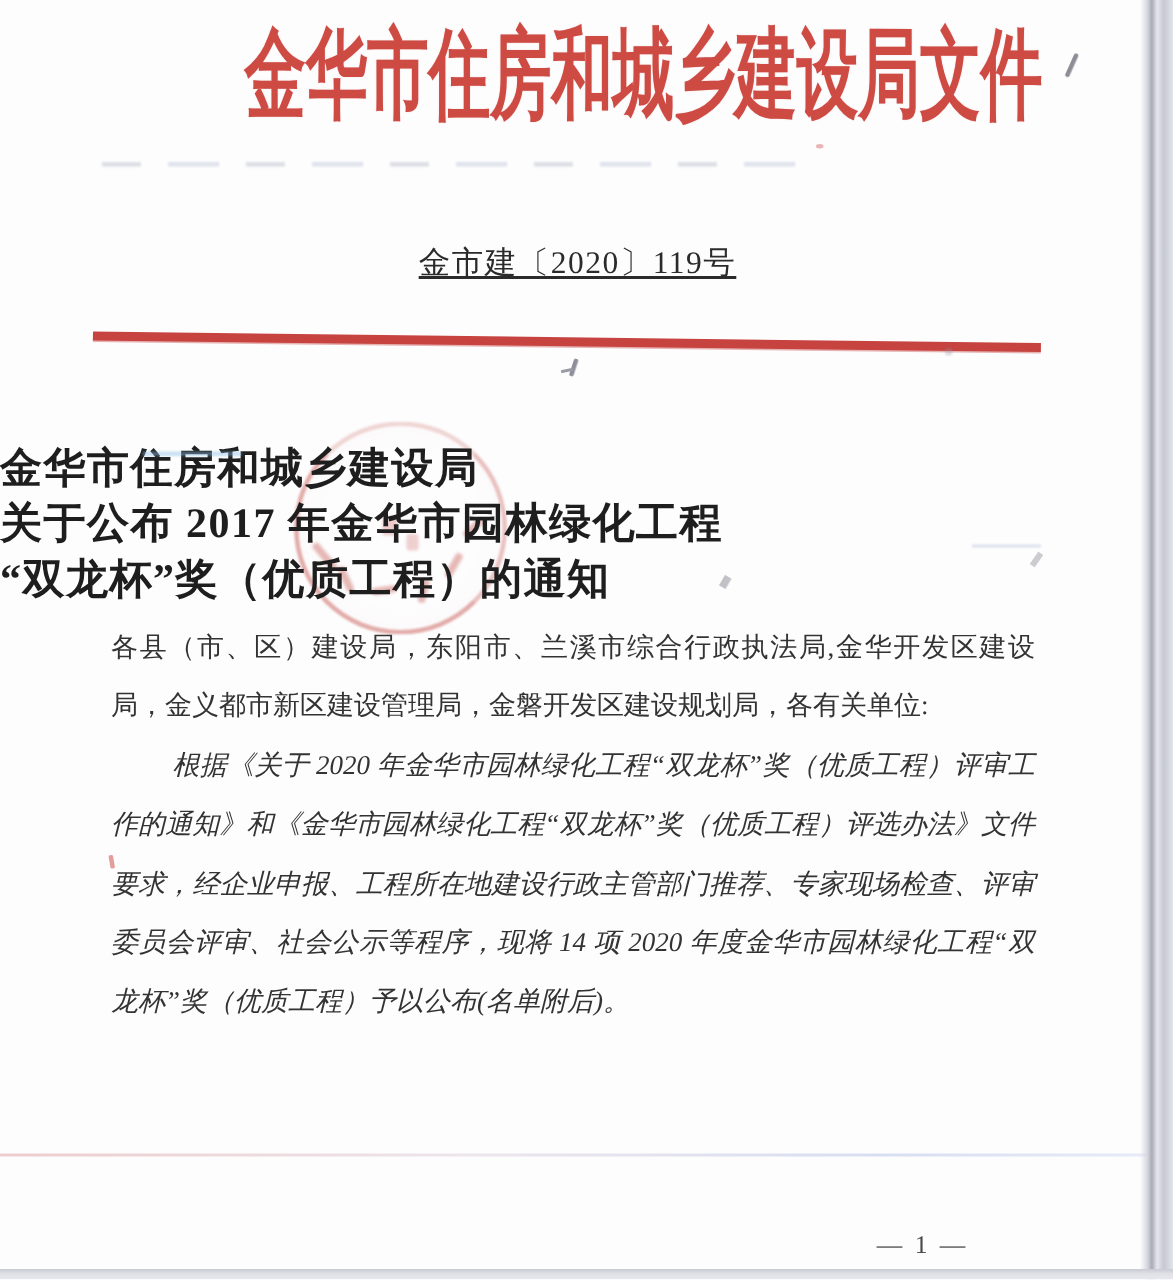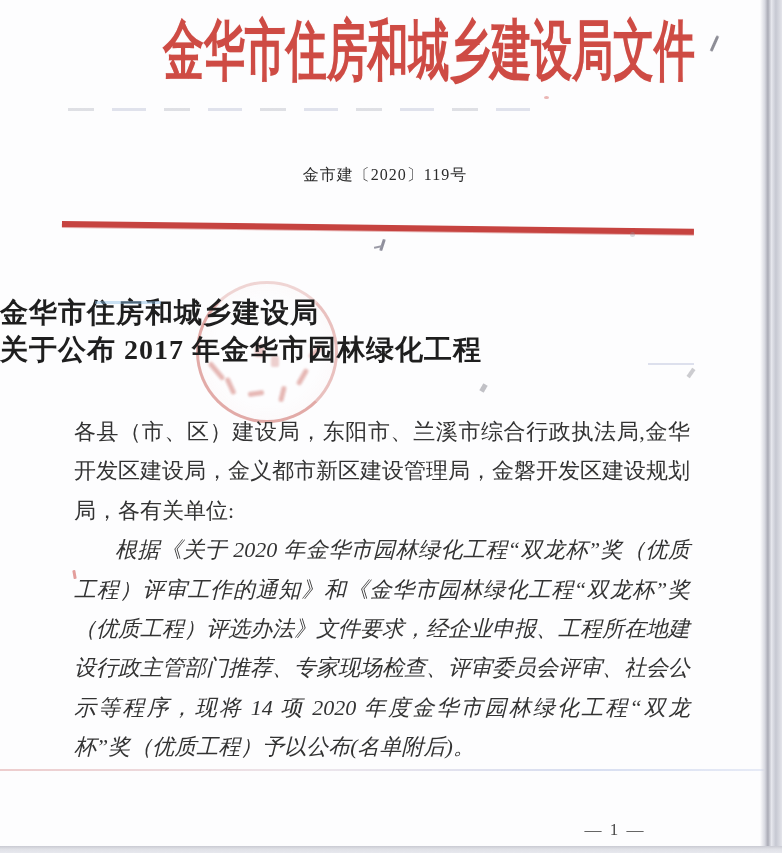--- a/index.html
+++ b/index.html
@@ -21,22 +21,22 @@
   .header-text{
     display:inline-block;white-space:nowrap;
     font-size:66px;line-height:74px;font-weight:700;
     color:#ce4b44;
     transform:scaleX(0.62);transform-origin:50% 50%;
     letter-spacing:0px;
     text-shadow:0 0 1px rgba(206,75,68,0.35);
   }
   .doc-number{
     position:absolute;left:0;top:160px;width:770px;
-    text-align:center;font-size:16px;line-height:30px;
-    color:#2b2b2b;letter-spacing:1px;z-index:3;
+    text-align:center;font-size:21px;line-height:30px;
+    color:#2b2b2b;letter-spacing:1px;z-index:3;text-decoration:underline;
   }
   .red-rule{
     position:absolute;left:62px;top:221px;width:632px;height:6px;
     background:#c64340;
     transform:rotate(0.7deg);transform-origin:left top;
     box-shadow:0 1px 0 rgba(198,67,64,0.4);
     z-index:3;
   }
   
   .title-block{
@@ -63,21 +63,21 @@
   .sm2{left:228px;top:377px;width:5px;height:18px;transform:rotate(-25deg);}
   .sm3{left:248px;top:391px;width:16px;height:5px;transform:rotate(-8deg);}
   .sm4{left:280px;top:386px;width:5px;height:16px;transform:rotate(14deg);}
   .sm5{left:300px;top:368px;width:5px;height:18px;transform:rotate(30deg);}
   .sm6{left:313px;top:344px;width:5px;height:16px;transform:rotate(46deg);}
   .sm7{left:255px;top:344px;width:10px;height:13px;background:rgba(198,88,82,0.30);}
   .sm8{left:271px;top:356px;width:8px;height:11px;background:rgba(198,88,82,0.28);}
   
   .body-text{
     position:absolute;left:74px;top:412px;width:616px;z-index:2;
-    font-size:22px;line-height:39.4px;color:#333333;
+    font-size:18px;line-height:39.4px;color:#333333;
     text-align:justify;text-justify:inter-ideograph;
   }
   .body-text p{margin:0;padding:0;}
   .para-indent{text-indent:41px;font-style:italic;}
   
   .page-number{
     position:absolute;left:573px;top:820px;width:84px;
     text-align:center;font-size:17px;color:#4a4a4a;
     letter-spacing:2px;z-index:2;white-space:nowrap;
   }
@@ -164,20 +164,21 @@
     <div class="seal-mark sm4"></div>
     <div class="seal-mark sm5"></div>
     <div class="seal-mark sm6"></div>
     <div class="seal-mark sm7"></div>
     <div class="seal-mark sm8"></div>
   </div>
 
   <div class="title-block">
     <div>金华市住房和城乡建设局</div>
     <div>关于公布 2017 年金华市园林绿化工程</div>
+    <div>“双龙杯”奖（优质工程）的通知</div>
   </div>
 
   <div class="body-text">
     <p>各县（市、区）建设局，东阳市、兰溪市综合行政执法局,金华开发区建设局，金义都市新区建设管理局，金磐开发区建设规划局，各有关单位:</p>
     <p class="para-indent">根据《关于 2020 年金华市园林绿化工程“双龙杯”奖（优质工程）评审工作的通知》和《金华市园林绿化工程“双龙杯”奖（优质工程）评选办法》文件要求，经企业申报、工程所在地建设行政主管部门推荐、专家现场检查、评审委员会评审、社会公示等程序，现将 14 项 2020 年度金华市园林绿化工程“双龙杯”奖（优质工程）予以公布(名单附后)。</p>
   </div>
 
   <div class="page-number">— 1 —</div>
 
   <div class="artifact mark-top"></div>

